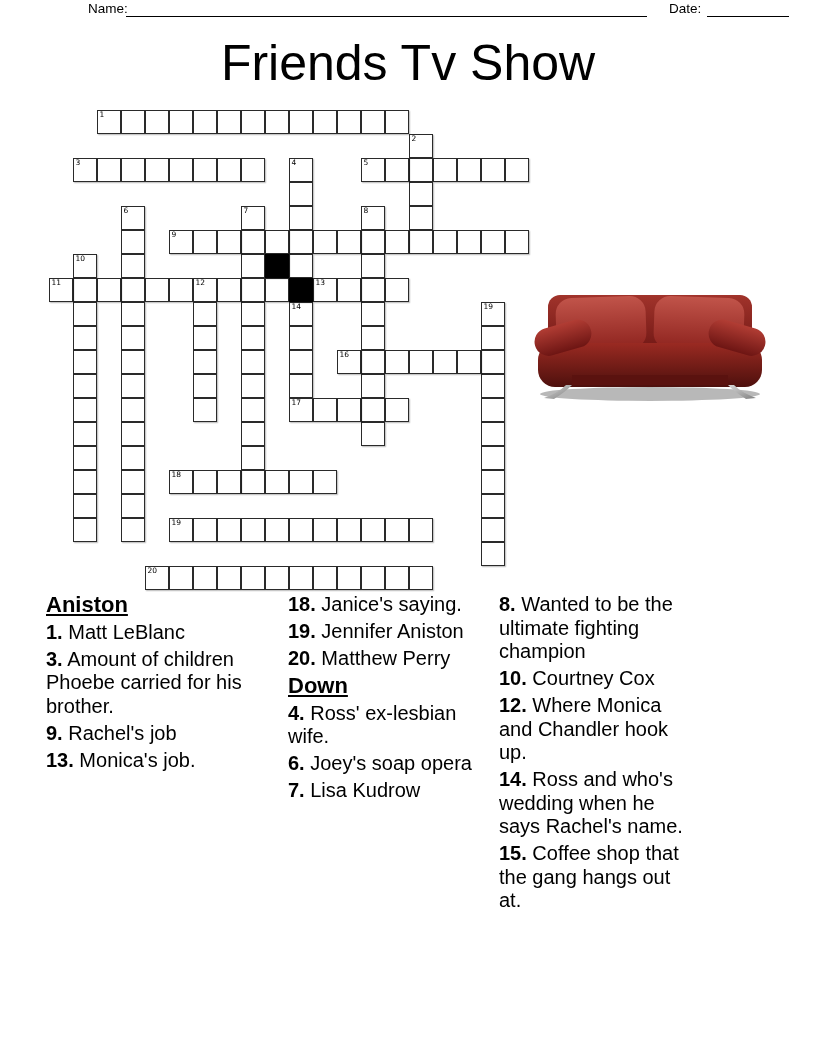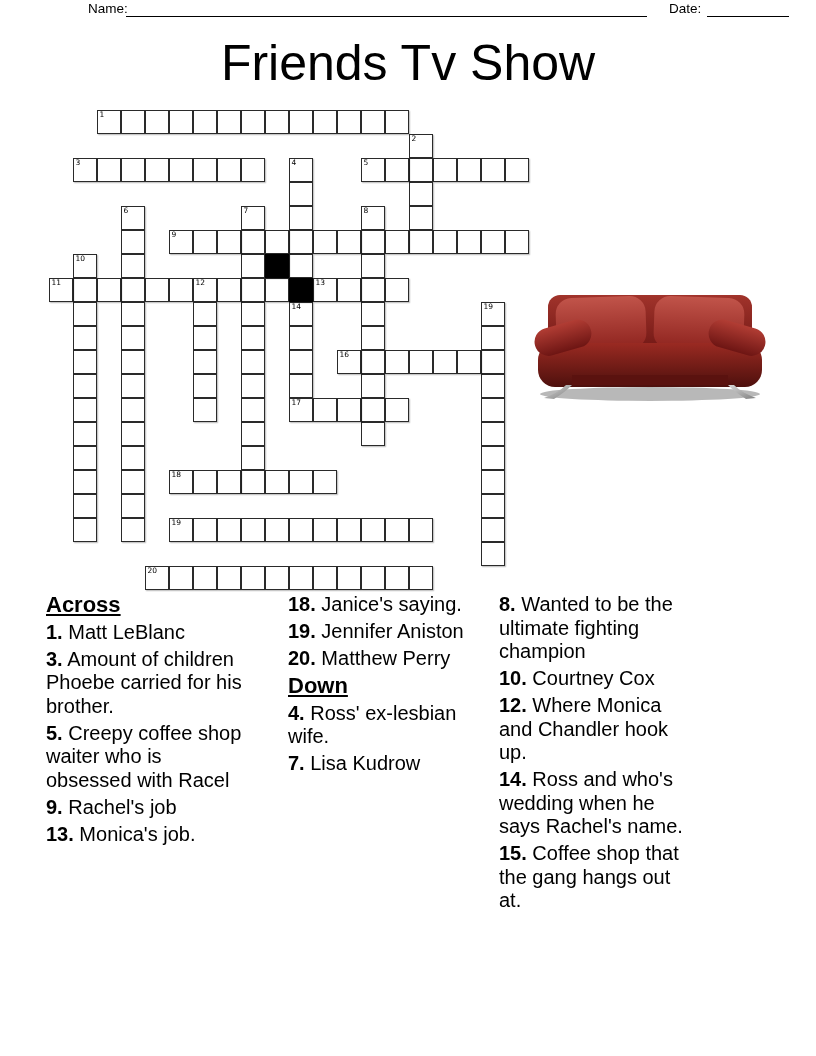--- a/index.html
+++ b/index.html
@@ -285,33 +285,33 @@
   <rect x="6" y="56" width="224" height="44" rx="17" fill="url(#gBase)"></rect>
   <rect x="40" y="88" width="156" height="10" fill="#5a120f"></rect>
   <rect x="2" y="37" width="58" height="28" rx="14" fill="url(#gArm)" transform="rotate(-16 30 51)"></rect>
   <rect x="176" y="37" width="58" height="28" rx="14" fill="url(#gArm)" transform="rotate(16 206 51)"></rect>
   <path d="M34 98 C28 104 20 108 12 111 L22 112 C30 107 36 102 40 98 Z" fill="url(#gLeg)"></path>
   <path d="M202 98 C208 104 216 108 224 111 L214 112 C206 107 200 102 196 98 Z" fill="url(#gLeg)"></path>
 </svg>
 
 <div id="clues">
   <div class="clue-col" id="col1" style="left:46px;width:200px">
-      <p class="clue-head">Across</p>
+      <p class="clue-head">Aniston</p>
       <p class="clue-item"><b>1.</b><span> Matt LeBlanc</span></p>
       <p class="clue-item"><b>3.</b><span> Amount of children Phoebe carried for his brother.</span></p>
-      <p class="clue-item"><b>5.</b><span> Creepy coffee shop waiter who is obsessed with Racel</span></p>
       <p class="clue-item"><b>9.</b><span> Rachel's job</span></p>
       <p class="clue-item"><b>13.</b><span> Monica's job.</span></p>
     </div>
   <div class="clue-col" id="col2" style="left:288px;width:202px">
       <p class="clue-item"><b>18.</b><span> Janice's saying.</span></p>
       <p class="clue-item"><b>19.</b><span> Jennifer Aniston</span></p>
       <p class="clue-item"><b>20.</b><span> Matthew Perry</span></p>
       <p class="clue-head">Down</p>
       <p class="clue-item"><b>4.</b><span> Ross' ex-lesbian wife.</span></p>
+      <p class="clue-item"><b>6.</b><span> Joey's soap opera</span></p>
       <p class="clue-item"><b>7.</b><span> Lisa Kudrow</span></p>
     </div>
   <div class="clue-col" id="col3" style="left:499px;width:196px">
       <p class="clue-item"><b>8.</b><span> Wanted to be the ultimate fighting champion</span></p>
       <p class="clue-item"><b>10.</b><span> Courtney Cox</span></p>
       <p class="clue-item"><b>12.</b><span> Where Monica and Chandler hook up.</span></p>
       <p class="clue-item"><b>14.</b><span> Ross and who's wedding when he says Rachel's name.</span></p>
       <p class="clue-item"><b>15.</b><span> Coffee shop that the gang hangs out at.</span></p>
     </div>
 </div>

